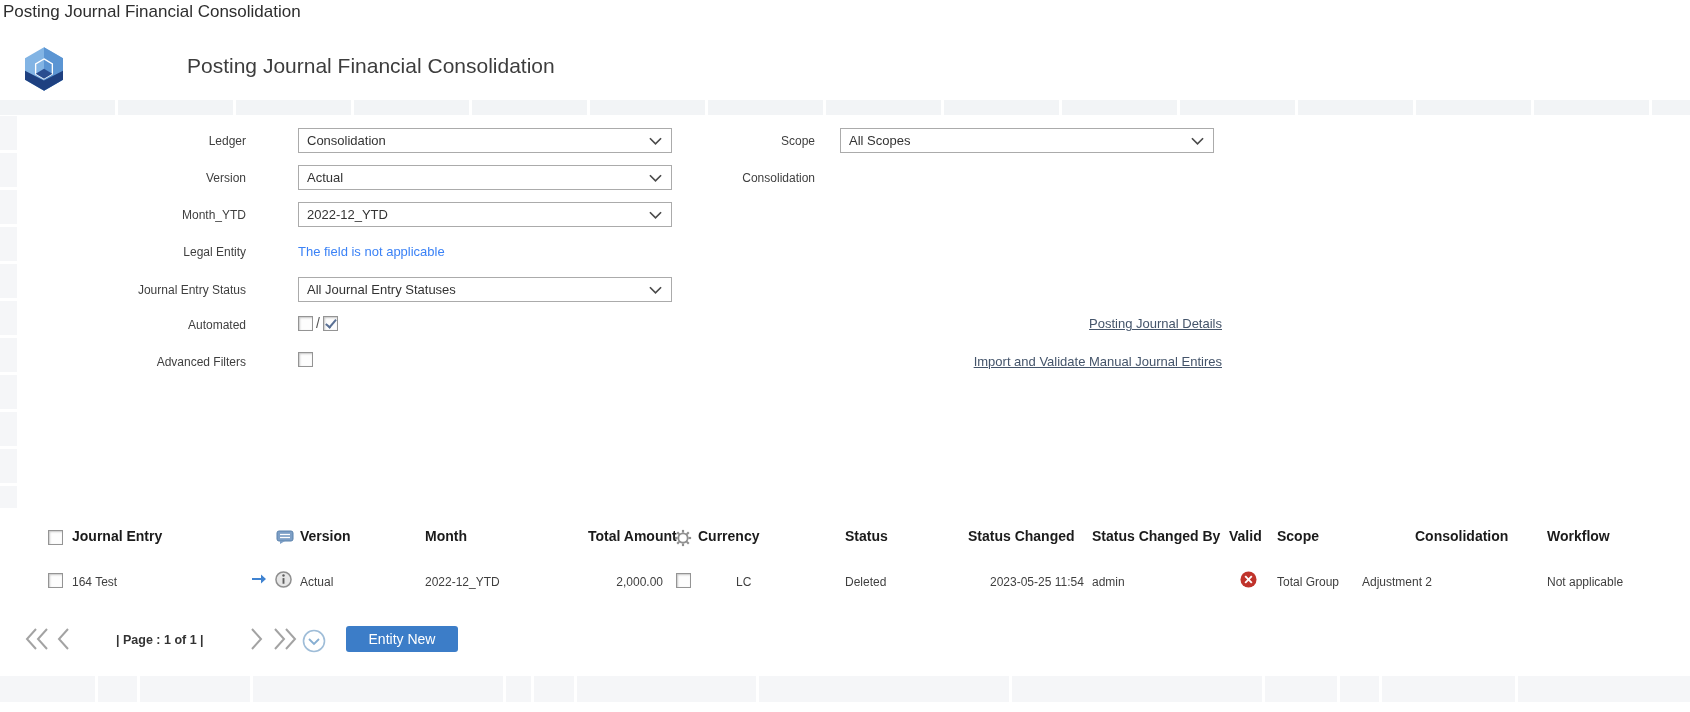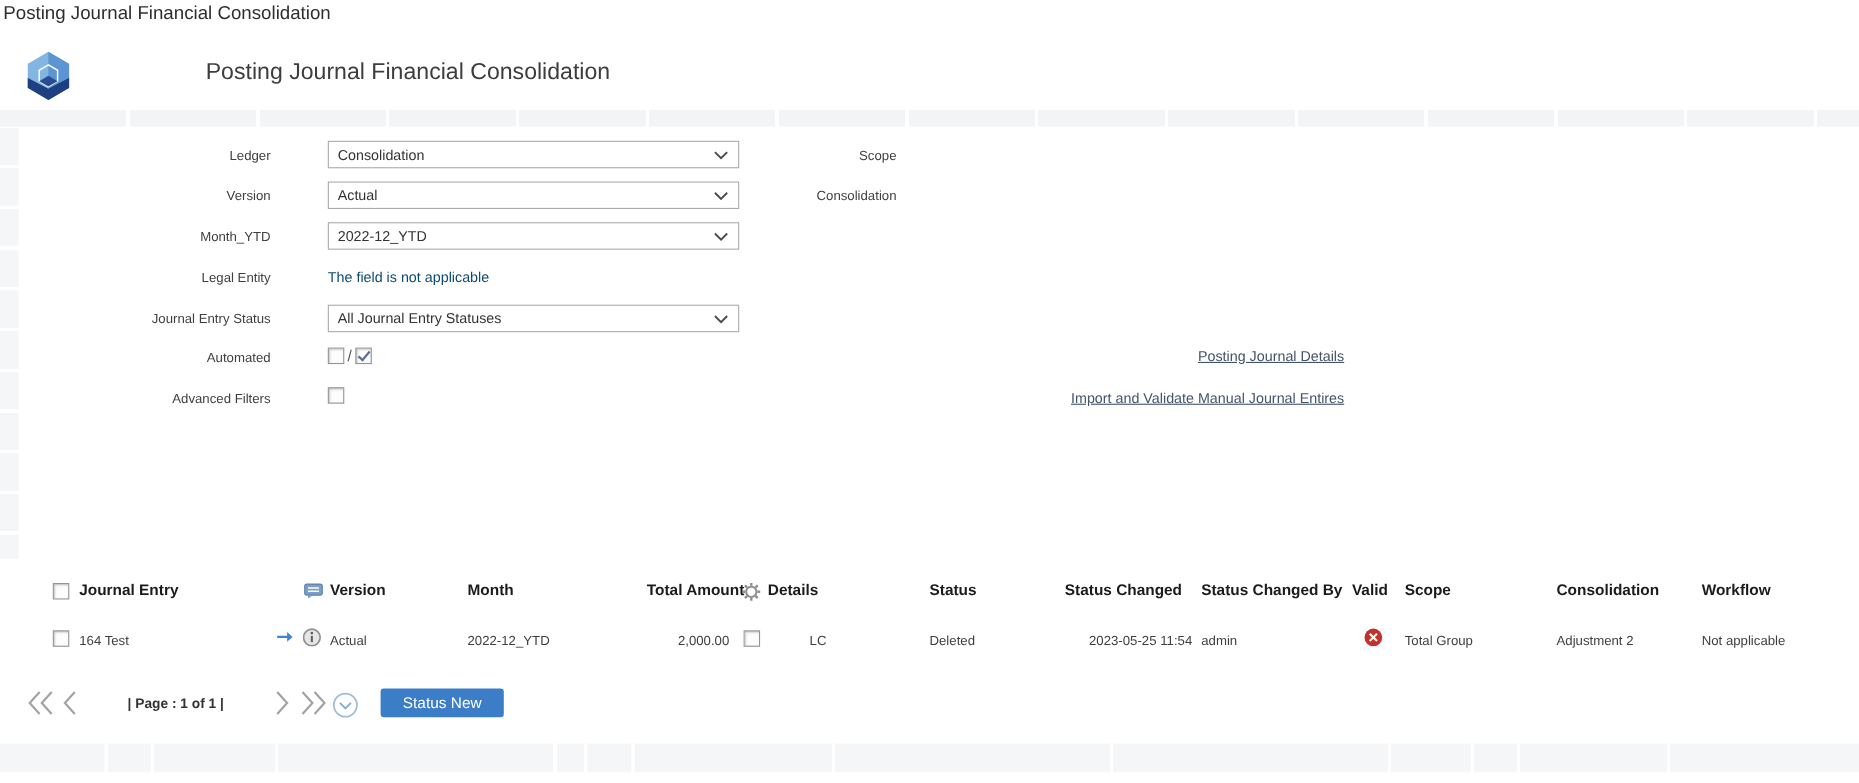--- a/index.html
+++ b/index.html
@@ -22,21 +22,21 @@
     background:repeating-linear-gradient(180deg,#f5f6f8 0 34px,#ffffff 34px 37px); }
 
   .f-label { position:absolute; width:230px; left:16px; text-align:right; font-size:12px;
     color:#3f3f3f; padding-top:6px; }
   .f-label.rcol { left:585px; }
   .select { position:absolute; left:298px; width:374px; height:25px; border:1px solid #ababab;
     background:#fff; font-size:13px; color:#333; line-height:23px; padding:0 26px 0 8px;
     cursor:default; white-space:nowrap; overflow:hidden; }
   .select.rcol { left:840px; }
   .select svg { position:absolute; right:9px; top:8px; }
-  .static-val { position:absolute; left:298px; font-size:13px; color:#0c4a6e; padding-top:5px; }
+  .static-val { position:absolute; left:298px; font-size:13px; color:#3b82f6; padding-top:5px; }
 
   .cb { position:relative; width:15px; height:15px; border:1px solid #949494; background:#fdfdfd;
     box-shadow:inset 1px 1px 2px rgba(0,0,0,0.22); display:inline-block; vertical-align:middle; }
   .cb.checked::before { content:""; position:absolute; left:4px; top:0px; width:4px; height:9px;
     border-right:2px solid #5a7094; border-bottom:2px solid #5a7094; transform:rotate(40deg); }
   .cbgroup { position:absolute; left:298px; display:flex; align-items:center; gap:3px; }
   .slash { font-size:14px; color:#555; }
 
   .plink { position:absolute; font-size:13px; color:#44546a; text-decoration:underline;
     cursor:pointer; text-align:right; right:468px; }
@@ -113,20 +113,26 @@
     <span class="slash">/</span>
     <span class="cb checked"></span>
   </div>
 
   <div class="f-label" style="top:349px">Advanced Filters</div>
   <div class="cbgroup" style="top:352px">
     <span class="cb"></span>
   </div>
 
   <div class="f-label rcol" style="top:128px">Scope</div>
+  <div class="select rcol" style="top:128px">
+    <span>All Scopes</span>
+    <svg width="13" height="9" viewBox="0 0 14 9">
+        <polyline points="1,1 7,7 13,1" fill="none" stroke="#4a4a4a" stroke-width="1.8"></polyline>
+      </svg>
+  </div>
 
   <div class="f-label rcol" style="top:165px">Consolidation</div>
 
   <a class="plink" style="top:316px">Posting Journal Details</a>
   <a class="plink" style="top:354px">Import and Validate Manual Journal Entires</a>
 
   <span class="cb iconbox" style="left:48px; top:530px"></span>
   <div class="th" style="left:72px">Journal Entry</div>
   <svg class="iconbox" style="left:276px; top:530px" width="18" height="15" viewBox="0 0 18 15">
     <rect x="1" y="1" width="16" height="10" rx="2" fill="#7d9fc6" stroke="#5b82ad"></rect>
@@ -143,21 +149,21 @@
       <line x1="10" y1="1" x2="10" y2="4"></line>
         <line x1="10" y1="16" x2="10" y2="19"></line>
       <line x1="1" y1="10" x2="4" y2="10"></line>
         <line x1="16" y1="10" x2="19" y2="10"></line>
       <line x1="3.6" y1="3.6" x2="5.8" y2="5.8"></line>
         <line x1="14.2" y1="14.2" x2="16.4" y2="16.4"></line>
       <line x1="16.4" y1="3.6" x2="14.2" y2="5.8"></line>
         <line x1="5.8" y1="14.2" x2="3.6" y2="16.4"></line>
     </g>
   </svg>
-  <div class="th" style="left:698px">Details</div>
+  <div class="th" style="left:698px">Currency</div>
   <div class="th" style="left:845px">Status</div>
   <div class="th" style="left:968px">Status Changed</div>
   <div class="th" style="left:1092px">Status Changed By</div>
   <div class="th" style="left:1229px">Valid</div>
   <div class="th" style="left:1277px">Scope</div>
   <div class="th" style="left:1415px">Consolidation</div>
   <div class="th" style="left:1547px">Workflow</div>
 
   <span class="cb iconbox" style="left:48px; top:573px"></span>
   <div class="td" style="left:72px">164 Test</div>
@@ -177,21 +183,21 @@
   <div class="td" style="left:736px">LC</div>
   <div class="td" style="left:845px">Deleted</div>
   <div class="td" style="left:990px">2023-05-25 11:54</div>
   <div class="td" style="left:1092px">admin</div>
   <svg class="iconbox" style="left:1240px; top:571px" width="17" height="17" viewBox="0 0 18 18">
     <circle cx="9" cy="9" r="8.5" fill="#c0332b"></circle>
     <line x1="5.5" y1="5.5" x2="12.5" y2="12.5" stroke="#fff" stroke-width="2"></line>
     <line x1="12.5" y1="5.5" x2="5.5" y2="12.5" stroke="#fff" stroke-width="2"></line>
   </svg>
   <div class="td" style="left:1277px">Total Group</div>
-  <div class="td" style="left:1415px">Adjustment 2</div>
+  <div class="td" style="left:1362px">Adjustment 2</div>
   <div class="td" style="left:1547px">Not applicable</div>
 
   <div class="pager-glyphs">
     <svg class="iconbox" style="left:24px; top:627px" width="26" height="24" viewBox="0 0 26 24">
       <polyline points="12,2 3,12 12,22" fill="none" stroke="#a3a3a3" stroke-width="2"></polyline>
       <polyline points="23,2 14,12 23,22" fill="none" stroke="#a3a3a3" stroke-width="2"></polyline>
     </svg>
     <svg class="iconbox" style="left:56px; top:627px" width="14" height="24" viewBox="0 0 14 24">
       <polyline points="12,2 3,12 12,22" fill="none" stroke="#a3a3a3" stroke-width="2"></polyline>
     </svg>
@@ -200,21 +206,21 @@
       <polyline points="2,2 11,12 2,22" fill="none" stroke="#a3a3a3" stroke-width="2"></polyline>
     </svg>
     <svg class="iconbox" style="left:272px; top:627px" width="26" height="24" viewBox="0 0 26 24">
       <polyline points="3,2 12,12 3,22" fill="none" stroke="#a3a3a3" stroke-width="2"></polyline>
       <polyline points="14,2 23,12 14,22" fill="none" stroke="#a3a3a3" stroke-width="2"></polyline>
     </svg>
     <svg class="iconbox" style="left:302px; top:629px" width="24" height="24" viewBox="0 0 24 24">
       <circle cx="12" cy="12" r="10.5" fill="#fff" stroke="#9fbdd8" stroke-width="1.6"></circle>
       <polyline points="7,10 12,15 17,10" fill="none" stroke="#86aed2" stroke-width="1.8"></polyline>
     </svg>
-    <button class="create-btn">Status New</button>
+    <button class="create-btn">Entity New</button>
   </div>
 
   <div class="band band-bottom"></div>
   <div class="vdiv" style="left:95px"></div>
   <div class="vdiv" style="left:137px"></div>
   <div class="vdiv" style="left:531px"></div>
   <div class="vdiv" style="left:574px"></div>
   <div class="vdiv" style="left:1337px"></div>
   <div class="vdiv" style="left:1379px"></div>
 

